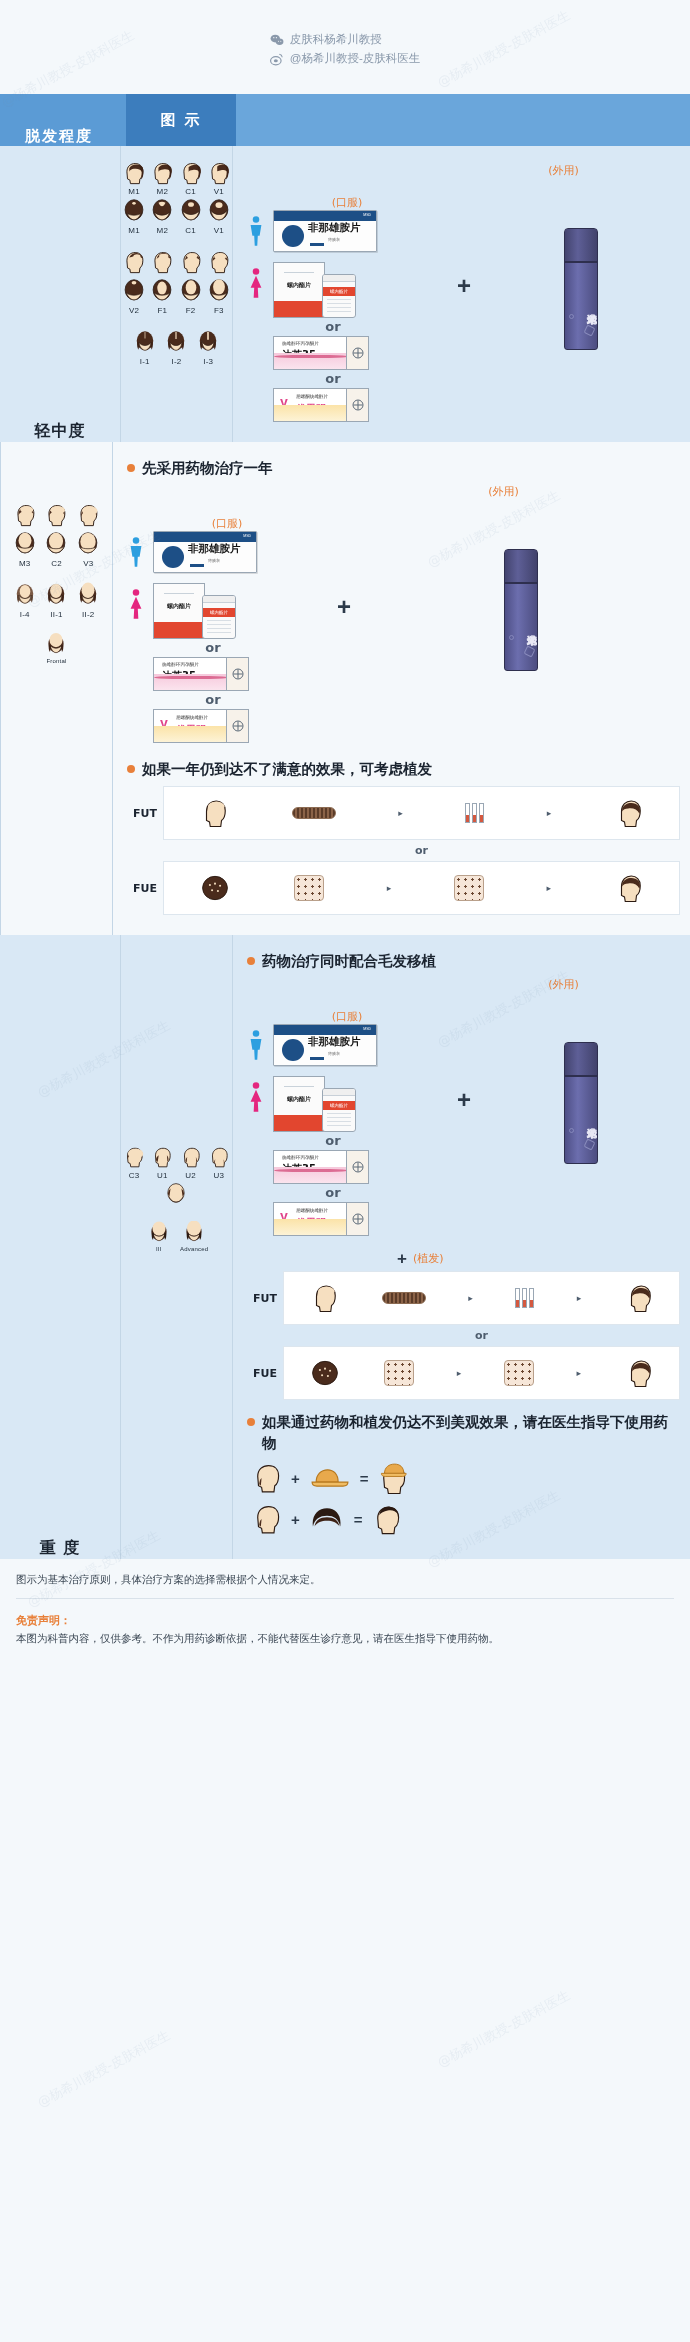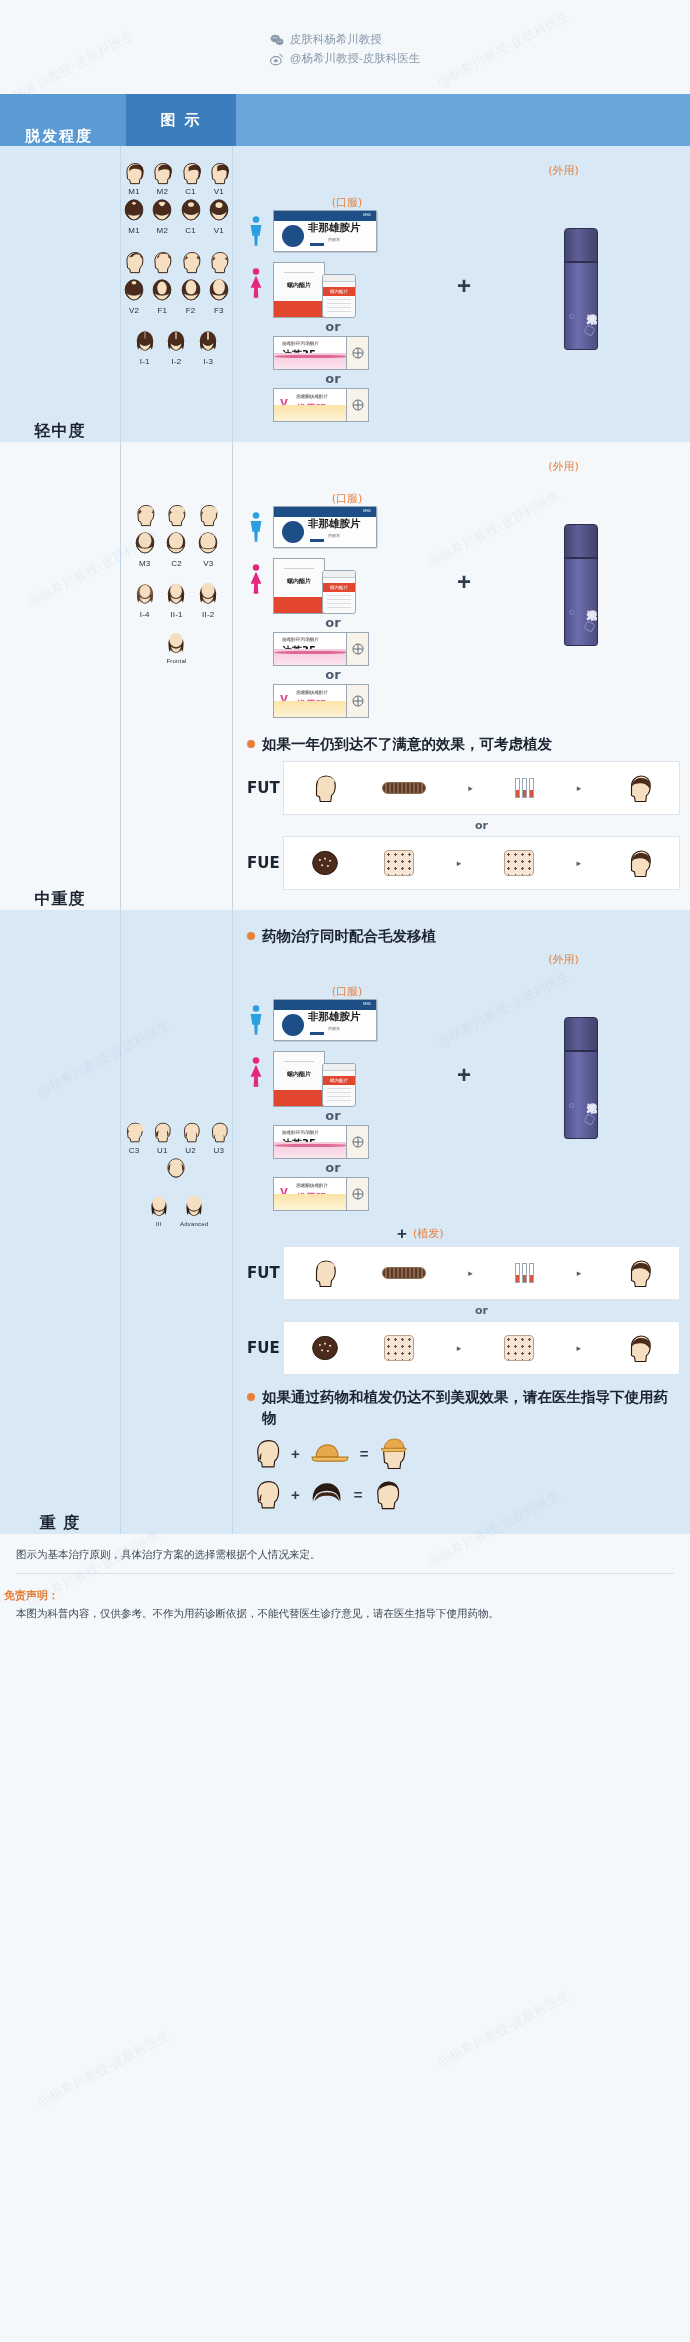--- a/index.html
+++ b/index.html
@@ -143,22 +143,22 @@
                writing-mode: vertical-rl; margin: 0 auto; height: 66px;
                font-family: "DejaVu Sans", sans-serif; }
   .minox-deco { position: absolute; right: 3px; bottom: 14px; width: 9px; height: 9px;
                 border: 1px solid #9a9ccb; border-radius: 2px; transform: rotate(25deg); opacity: .7; }
   .minox-deco2 { position: absolute; left: 4px; bottom: 30px; width: 5px; height: 5px;
                  border: 1px solid #9a9ccb; border-radius: 50%; opacity: .6; }
 
   
   .tp-block { margin-top: 6px; }
   .tp-row { display: flex; align-items: center; gap: 6px; margin: 4px 0; }
-  .tp-tag { width: 30px; flex: 0 0 30px; font-size: 15px; font-weight: bold; color: #1b2430;
-            font-family: "DejaVu Sans", sans-serif; }
+  .tp-tag { width: 30px; flex: 0 0 30px; font-size: 11px; font-weight: bold; color: #1b2430;
+            text-align: right; font-family: "DejaVu Sans", sans-serif; }
   .tp-panel { flex: 1; height: 54px; background: #ffffff; border: 1px solid #dde6ee;
               position: relative; overflow: hidden; display: flex; align-items: center;
               justify-content: space-around; padding: 0 4px; }
   .tp-or { text-align: center; font-size: 11px; font-weight: bold; color: #4e5d6e; margin: 1px 0 1px 36px;
            font-family: "DejaVu Sans", sans-serif; }
   .tp-strip { width: 44px; height: 12px; border-radius: 6px; border: 1px solid #8c6b52;
               background: repeating-linear-gradient(90deg,#5a3b28 0 2px,#8b6348 2px 4px); }
   .tp-dots { width: 30px; height: 26px; border-radius: 4px; border: 1px solid #b9a08b;
              background: radial-gradient(#6b4630 25%, transparent 26%) 0 0/7px 7px, #f6e6d8; }
   .tp-vials { display: flex; gap: 2px; }
@@ -167,21 +167,21 @@
   .tp-arrow { font-size: 9px; color: #4e5d6e; }
 
   
   .hat-row { display: flex; align-items: center; gap: 8px; margin: 7px 0; padding-left: 4px; }
   .hat-op { font-size: 15px; font-weight: bold; color: #2c3a4a; }
 
   
   .footnote { padding: 12px 16px 4px; font-size: 10.5px; color: #3a4653; line-height: 1.6;
               font-family: "DejaVu Sans", sans-serif; }
   .foot-sep { height: 1px; background: #d9e2ea; margin: 6px 16px; }
-  .disc-title { padding: 8px 4px 2px; font-size: 11px; font-weight: bold; color: #e8803a;
+  .disc-title { padding: 8px 16px 2px; font-size: 11px; font-weight: bold; color: #e8803a;
                 font-family: "DejaVu Sans", sans-serif; }
   .disc-body { padding: 0 16px 14px; font-size: 10.5px; color: #3a4653; line-height: 1.7;
                font-family: "DejaVu Sans", sans-serif; }
 
   
   .wm { position: absolute; color: rgba(120,150,180,.10); font-size: 13px; white-space: nowrap;
         transform: rotate(-28deg); pointer-events: none; font-family: "DejaVu Sans", sans-serif; }
 </style>
 </head>
 <body>
@@ -494,23 +494,20 @@
           <div class="minox-txt">米诺地尔</div>
           <div class="minox-deco"></div>
             <div class="minox-deco2"></div>
         </div>
       </div>
     </div>
   </div>
 </div>
 
 <div class="row plain" style="min-height:380px;">
-  <div class="col-sev">
-    <span class="sev-label">中重度</span>
-  </div>
   <div class="col-dia" style="padding-top:60px;">
     <div class="hgrid c3">
       <div class="hcell">
         <svg width="24" height="26" viewBox="0 0 40 44">
           <path d="M8 20c0-9 6-14 14-14s13 5 13 13c0 7-2 11-5 13l-1 8H14l-1-6-4-2z" fill="#f6dfc0" stroke="#2b1a12" stroke-width="1.6"></path>
           <path d="M9 22c-1-9 7-14 15-13 6 1 10 6 11 12-4-6-9-7-15-6-5 1-9 4-11 7z" fill="#4a2b1c"></path>
           <ellipse cx="23" cy="13" rx="11" ry="6" fill="#f6dfc0"></ellipse>
         </svg>
         <span class="hlabel"></span>
       </div>
@@ -609,20 +606,24 @@
           <ellipse cx="20" cy="13" rx="12" ry="13" fill="#f6dfc0"></ellipse>
           <path d="M9 22c2 9 7 14 11 14s9-5 11-14c-3 4-7 6-11 6s-8-2-11-6z" fill="#f6dfc0" stroke="#2b1a12" stroke-width="1.1"></path>
           <path d="M7 22c-1 6 0 10 2 13l2-12zM33 22c1 6 0 10-2 13l-2-12z" fill="#3d2216"></path>
         </svg>
         <span class="hlabel tiny">Frontal</span>
       </div>
     </div>
   </div>
 
   <div class="col-tx">
+    <div class="bullet-line">
+      <div class="bdot"></div>
+      <div class="btext">先采用药物治疗一年</div>
+    </div>
     <div class="route-row">
       <div class="route-oral"><span class="route-lbl">(口服)</span></div>
       <div class="route-top"><span class="route-lbl">(外用)</span></div>
     </div>
     <div class="drug-wrap">
       <div class="oral-side">
         <div class="gender-line">
           <svg class="gfig" viewBox="0 0 20 34">
             <circle cx="10" cy="4" r="3.6" fill="#2c9fe0"></circle>
             <path d="M4 10h12l-2 12h-2l-.6 11h-2.8L8 22H6z" fill="#2c9fe0"></path>

